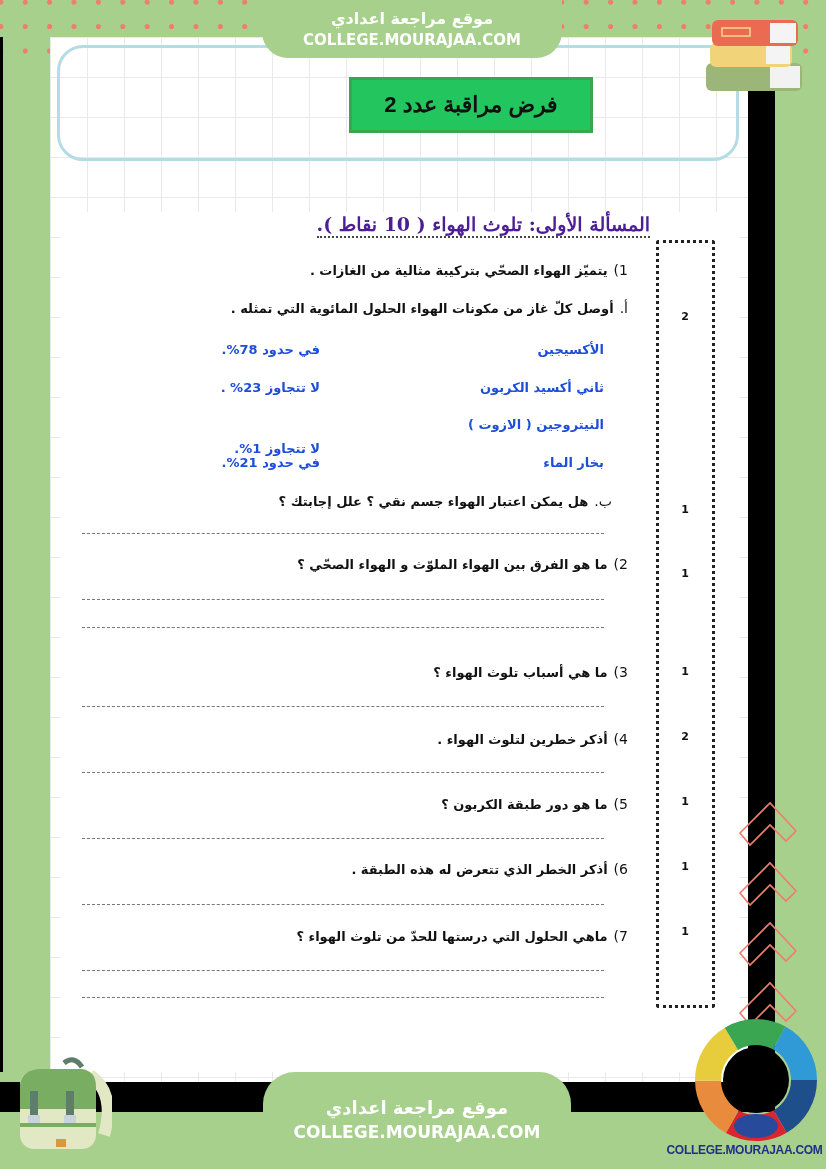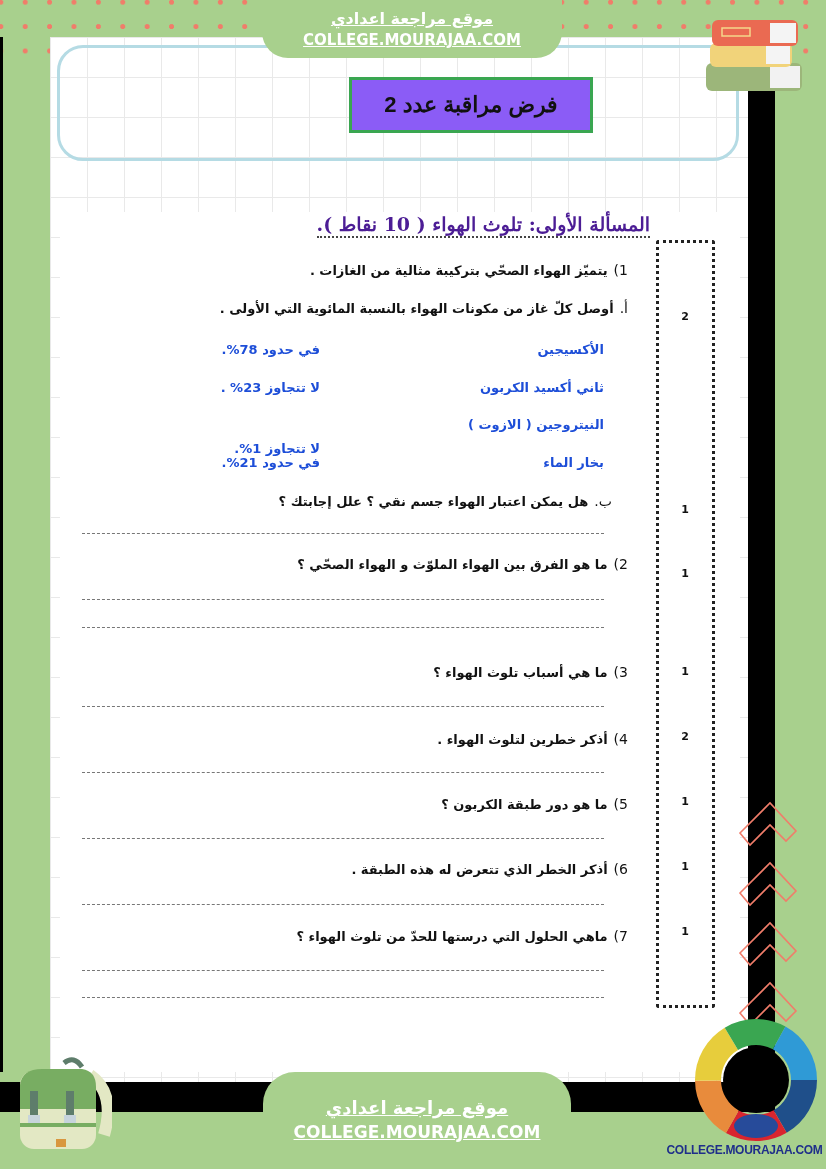--- a/index.html
+++ b/index.html
@@ -8,25 +8,25 @@
     background-image:radial-gradient(circle,#f07d6a 2.4px,transparent 2.8px);
     background-size:24.4px 24.4px;background-position:13px -10px;}
   .black-left{position:absolute;left:0;top:37px;width:3px;height:1035px;background:#000;}
   .black-right{position:absolute;left:748px;top:37px;width:27px;height:1035px;background:#000;}
   .black-bottom{position:absolute;left:0;top:1082px;width:775px;height:30px;background:#000;}
   .page{position:absolute;left:50px;top:37px;width:698px;height:1045px;background:#fff;
     background-image:linear-gradient(#e9e9e9 1px,transparent 1px),linear-gradient(90deg,#e9e9e9 1px,transparent 1px);
     background-size:37px 40px;}
   .page-inner-white{position:absolute;left:10px;top:175px;width:680px;height:860px;background:#fff;}
   .title-frame{position:absolute;left:57px;top:45px;width:682px;height:116px;border:3px solid #b5dbe4;border-radius:26px;box-sizing:border-box;}
-  .title-box{position:absolute;left:349px;top:77px;width:244px;height:56px;border:3px solid #3aa651;box-sizing:border-box;background:#8b5cf6;
+  .title-box{position:absolute;left:349px;top:77px;width:244px;height:56px;border:3px solid #3aa651;box-sizing:border-box;background:#22c55e;
     display:flex;align-items:center;justify-content:center;font-family:"Liberation Sans",sans-serif;font-weight:bold;font-size:22px;color:#111;}
   .tab-top{position:absolute;left:262px;top:0;width:300px;height:58px;background:#a8d08d;border-radius:0 0 26px 26px;}
   .tab-bottom{position:absolute;left:263px;top:1072px;width:308px;height:97px;background:#a8d08d;border-radius:32px 32px 0 0;}
-  .banner-text{position:absolute;color:#fff;text-align:center;text-decoration:underline;font-family:"DejaVu Sans",sans-serif;line-height:1.1;}
+  .banner-text{position:absolute;color:#fff;text-align:center;font-family:"DejaVu Sans",sans-serif;line-height:1.1;}
   .banner-top-ar{left:262px;top:10px;width:300px;font-size:16px;font-weight:bold;}
   .banner-top-en{left:262px;top:32px;width:300px;font-size:15px;font-weight:bold;}
   .banner-bot-ar{left:263px;top:1098px;width:308px;font-size:18px;font-weight:bold;}
   .banner-bot-en{left:263px;top:1123px;width:308px;font-size:17px;font-weight:bold;}
   .section-title{position:absolute;right:176px;top:213px;font-family:"DejaVu Serif",serif;font-weight:bold;font-size:19px;color:#4c1d95;direction:rtl;
     border-bottom:2px dotted #444;padding-bottom:1px;}
   .q{position:absolute;direction:rtl;font-family:"DejaVu Sans",sans-serif;font-weight:bold;font-size:13px;color:#111;white-space:nowrap;}
   .qnum{font-weight:normal;font-size:14px;margin-left:6px;}
   .match{position:absolute;direction:rtl;font-family:"DejaVu Sans",sans-serif;font-weight:bold;font-size:13px;color:#1d4ed8;white-space:nowrap;}
   .line{position:absolute;left:82px;width:522px;height:0;border-top:1px dashed #777;}
@@ -66,21 +66,21 @@
   <rect x="72" y="15" width="26" height="20" fill="#f4f4f4"></rect>
   <rect x="24" y="20" width="28" height="8" fill="none" stroke="#f5d88a" stroke-width="1.5"></rect>
 </svg>
 
 <div class="section-title">المسألة الأولى: تلوث الهواء ( 10 نقاط ).</div>
 
 <div class="q" style="right:198px;top:262px;">
   <span class="qnum">1)</span><span>يتميّز الهواء الصحّي بتركيبة مثالية من الغازات .</span>
 </div>
 <div class="q" style="right:198px;top:300px;">
-  <span class="qnum">أ.</span><span>أوصل كلّ غاز من مكونات الهواء بالنسبة المائوية التي الأولى .</span>
+  <span class="qnum">أ.</span><span>أوصل كلّ غاز من مكونات الهواء الحلول المائوية التي تمثله .</span>
 </div>
 
 <div class="match" style="right:222px;top:342px;">الأكسيجين</div>
 <div class="match" style="right:222px;top:380px;">ثاني أكسيد الكربون</div>
 <div class="match" style="right:222px;top:417px;">النيتروجين ( الازوت )</div>
 <div class="match" style="right:222px;top:455px;margin-left:8px;">بخار الماء</div>
 
 <div class="match" style="right:506px;top:342px;">في حدود 78%.</div>
 <div class="match" style="right:506px;top:380px;">لا تتجاوز 23% .</div>
 <div class="match" style="right:506px;top:417px;margin-top:24px;">لا تتجاوز 1%.</div>

